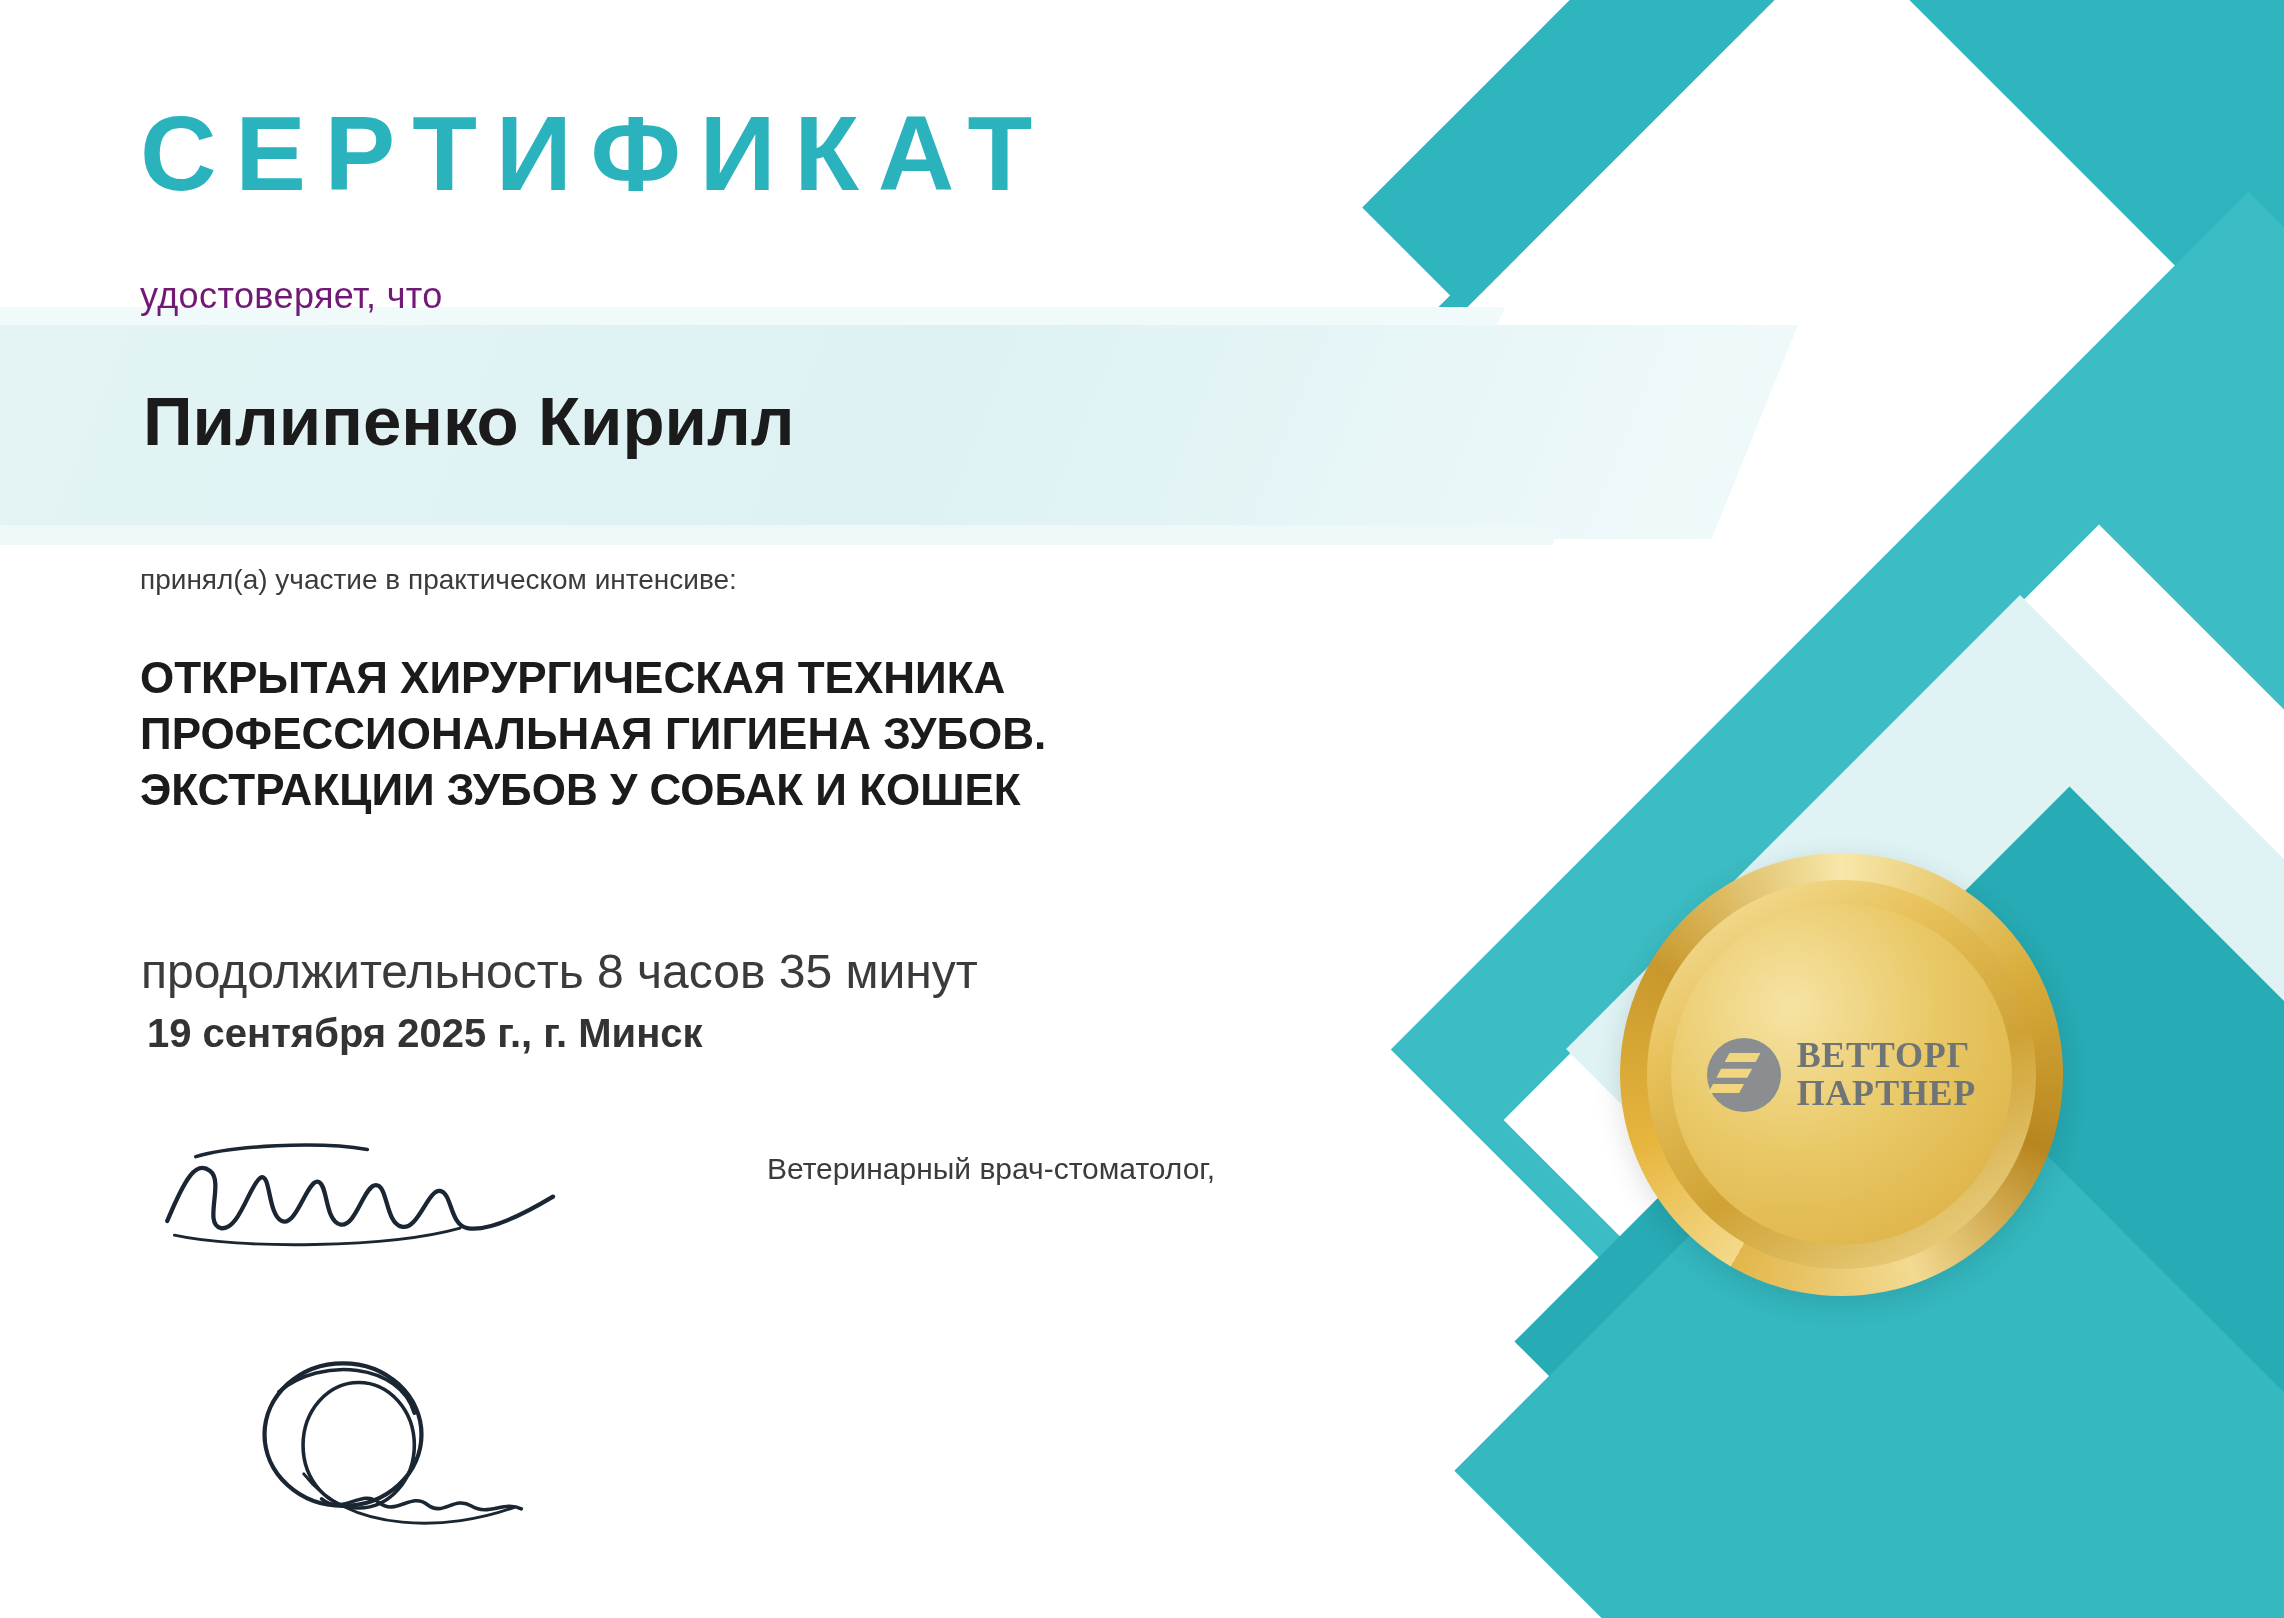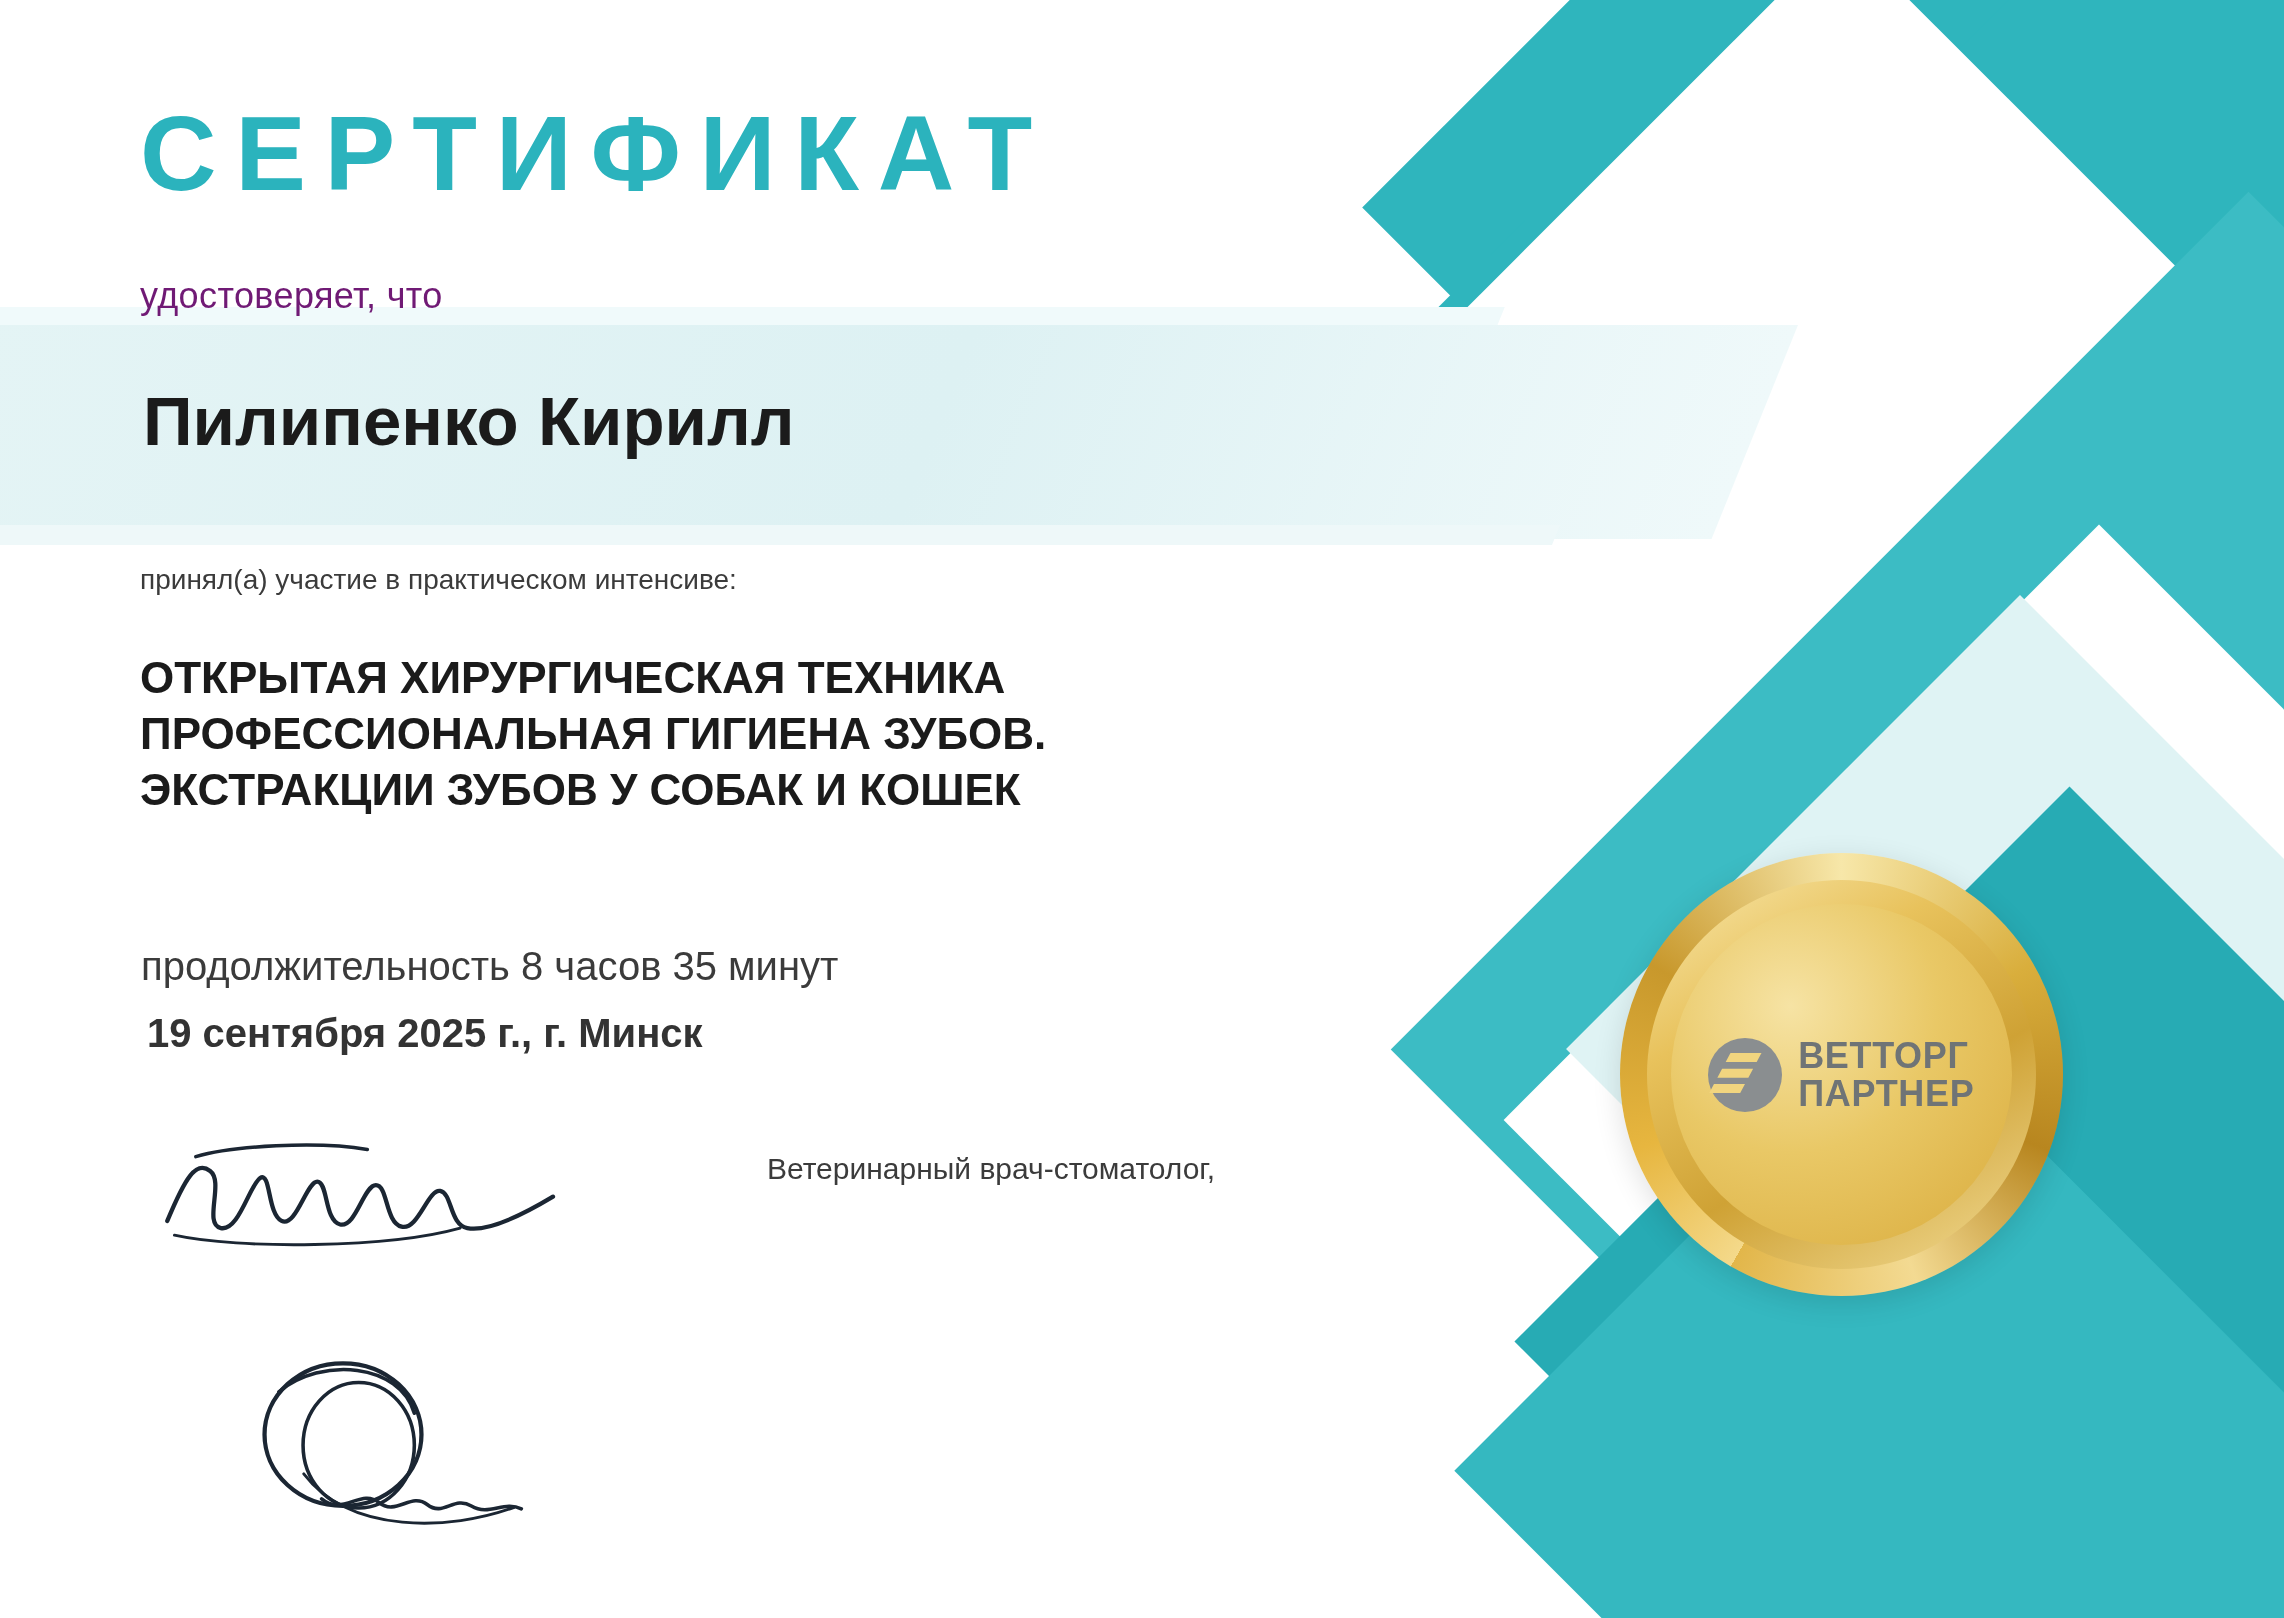--- a/index.html
+++ b/index.html
@@ -197,21 +197,21 @@
     font-weight: bold;
     color: #1b1b1b;
     line-height: 1.27;
     width: 1570px;
   }
 
   .duration {
     position: absolute;
     left: 141px;
     top: 944px;
-    font-size: 40px;
+    font-size: 48px;
     color: #3b3b3b;
     white-space: nowrap;
   }
 
   .datecity {
     position: absolute;
     left: 147px;
     top: 1011px;
     font-size: 40px;
     font-weight: bold;
@@ -267,20 +267,21 @@
     background: linear-gradient(150deg, #f8e7ab 0%, #e8c25c 30%, #cfa235 60%, #f2dc96 100%);
   }
   .seal-inner {
     position: absolute;
     inset: 51px;
     border-radius: 50%;
     background: radial-gradient(circle at 35% 30%, #f6e3a4 0%, #e9c866 45%, #d9ab3c 100%);
     display: flex;
     align-items: center;
     justify-content: center;
+    font-family: Liberation Serif, serif;
   }
   .seal-logo-row {
     display: flex;
     align-items: center;
     gap: 15.7px;
   }
   .seal-mark {
     width: 74px;
     height: 74px;
     border-radius: 50%;

